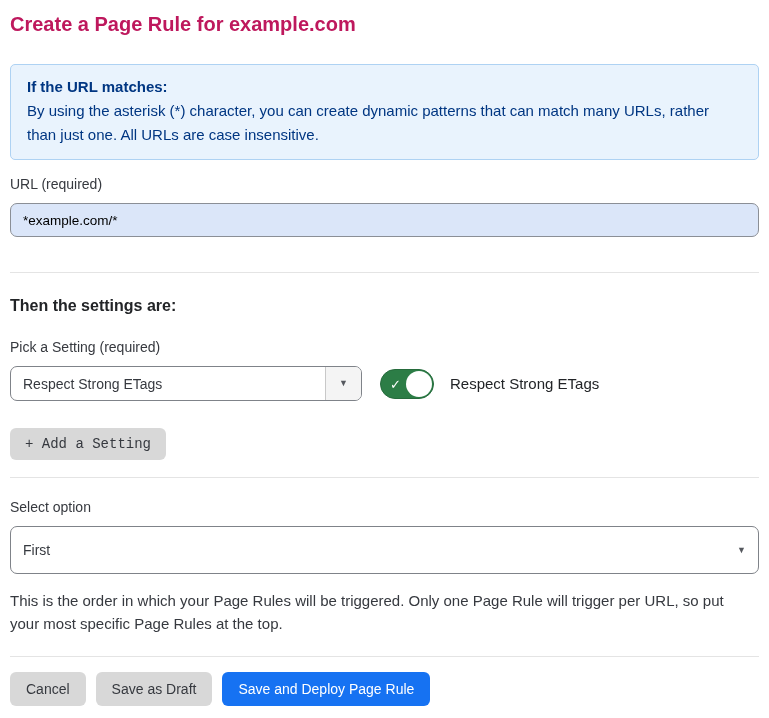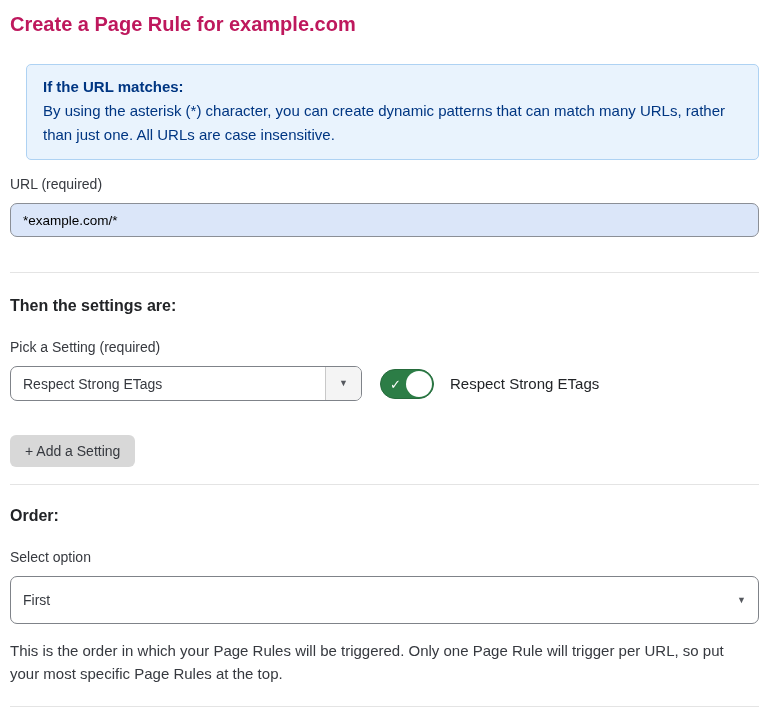--- a/index.html
+++ b/index.html
@@ -21,21 +21,20 @@
   
   .info-box {
     background: #e9f3fd;
     border: 1px solid #aed2f3;
     border-radius: 5px;
     padding: 10px 16px 12px 16px;
     color: #003682;
     font-size: 15px;
     line-height: 24px;
     margin-bottom: 16px;
-    margin-left: 16px;
   }
   .info-box .info-heading { font-weight: 700; }
   .info-link {
     color: #1b5fd6;
     text-decoration: underline;
     cursor: pointer;
   }
 
   .field-label {
     font-size: 14px;
@@ -155,21 +154,21 @@
     border: none;
     border-radius: 6px;
     font-size: 14px;
     font-family: "Liberation Sans", "DejaVu Sans", sans-serif;
     cursor: pointer;
     line-height: 1;
   }
   .btn-gray { background: #d8d8d8; color: #36393f; }
   .btn-blue { background: #1672f2; color: #ffffff; }
 
-  .add-setting-btn { margin-top: 34px; height: 32px; padding: 8px 15px; }
+  .add-setting-btn { margin-top: 27px; height: 32px; padding: 8px 15px; font-family: Liberation Mono, monospace; }
 
   .order-select {
     width: 100%;
     height: 48px;
     border: 1px solid #7f8389;
     border-radius: 7px;
     background: #ffffff;
     display: flex;
     align-items: center;
     padding: 0 12px;
@@ -225,21 +224,20 @@
         <span class="toggle-knob"></span>
       </div>
       <span class="toggle-label">Respect Strong ETags</span>
     </div>
   </div>
 
   <button class="btn btn-gray add-setting-btn">+ Add a Setting</button>
 
   <hr class="divider divider-2">
 
-  <h2 class="section-heading">Order:</h2>
 
   <div class="field-label">Select option</div>
 
   <div class="order-select">
     <span class="select-value">First</span>
     <span class="caret">▼</span>
   </div>
 
   <p class="order-description">This is the order in which your Page Rules will be triggered. Only one Page Rule will trigger per URL, so put your most specific Page Rules at the top.</p>
 

